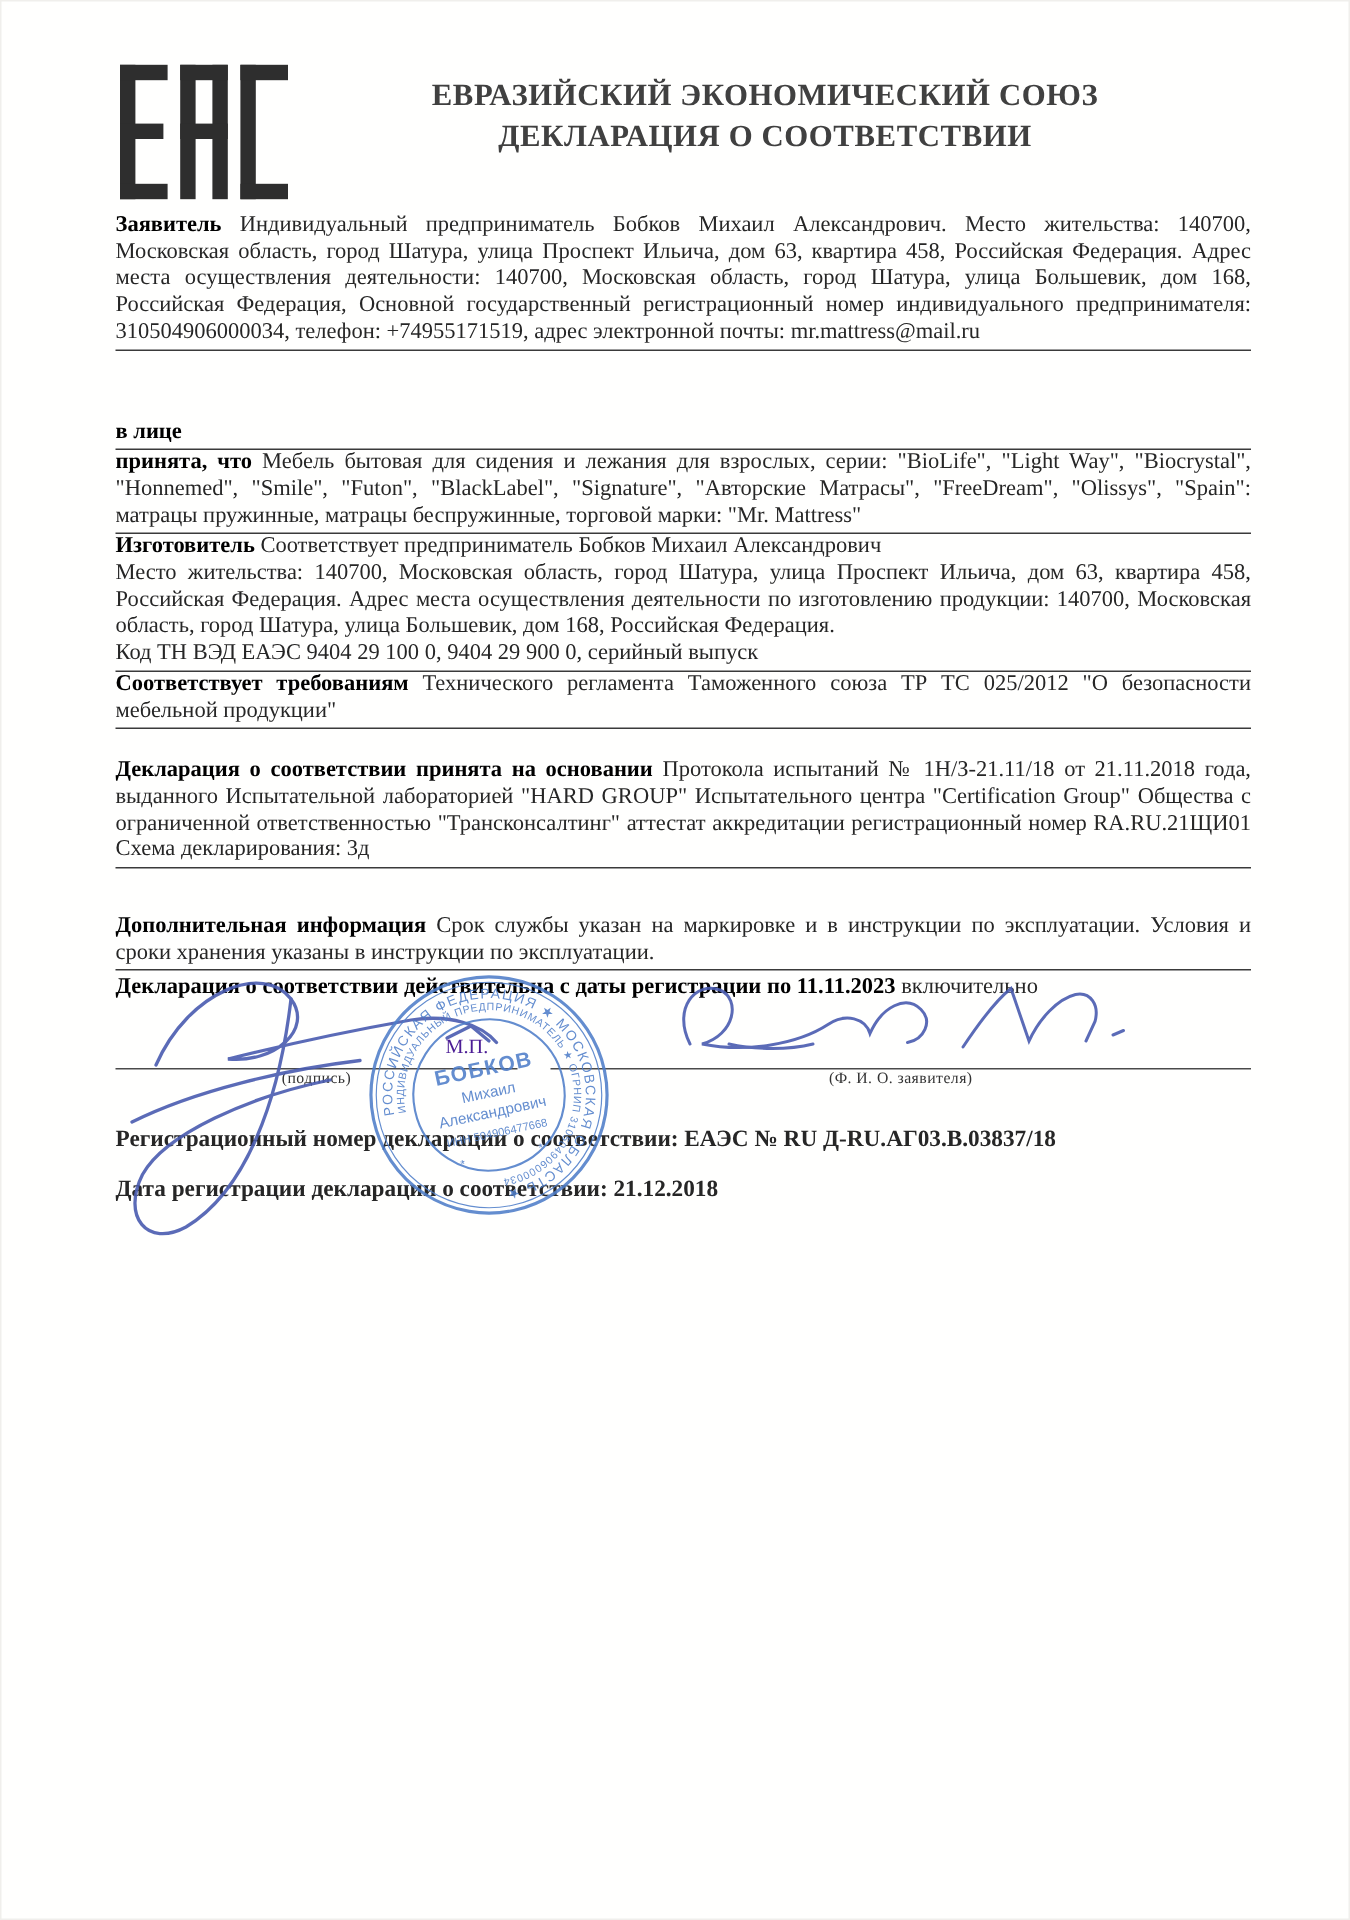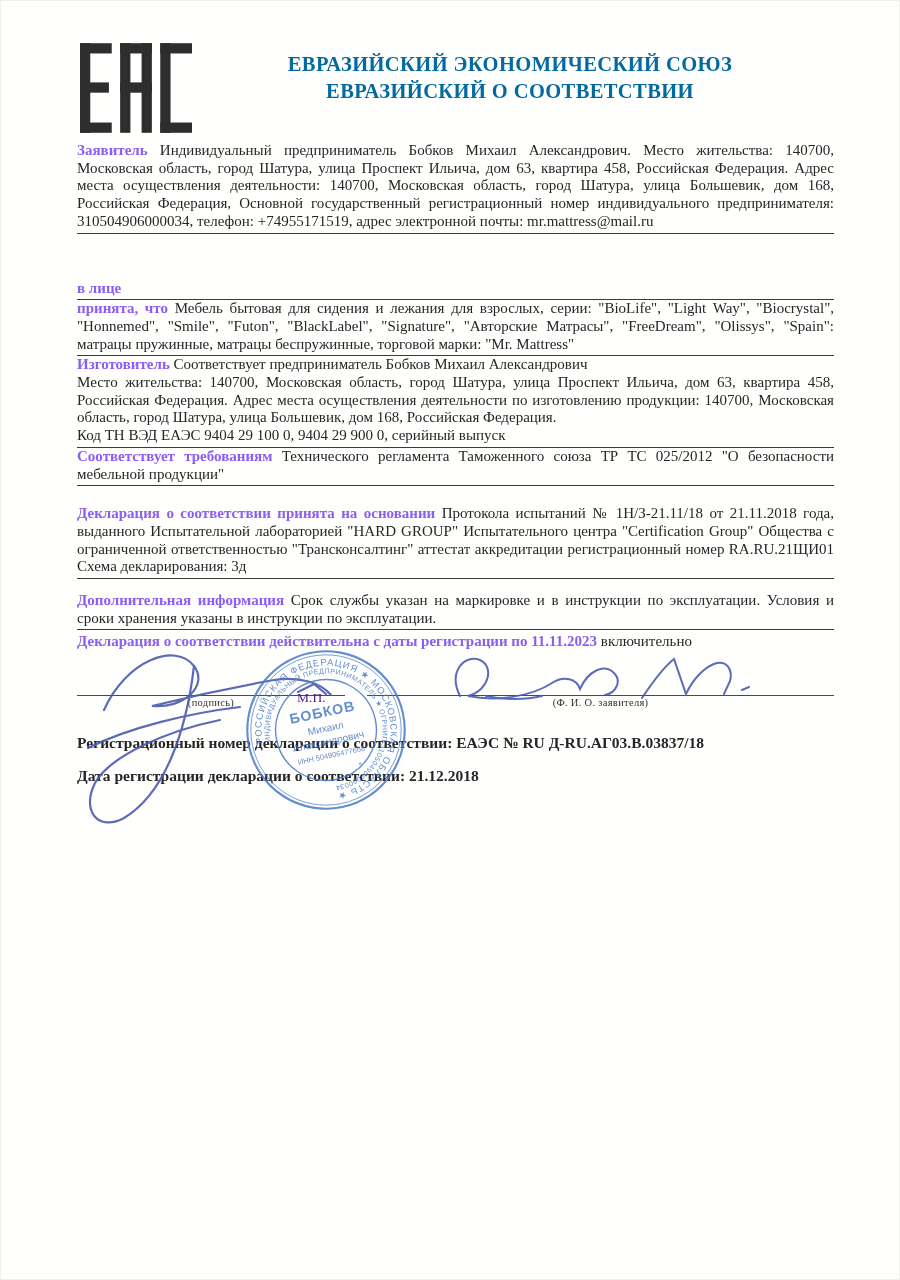--- a/index.html
+++ b/index.html
@@ -11,33 +11,33 @@
     font-family:"Liberation Serif","DejaVu Serif",serif;
     color:#262626;
     overflow:hidden;
   }
   
   .header{position:absolute;top:42px;left:80px;right:72px;display:flex;align-items:flex-start;}
   .eac-logo{width:112px;height:92px;flex:0 0 auto;}
   .title-block{flex:1;text-align:center;padding-top:9px;}
   .title-line{
     font-weight:bold;font-size:20.5px;line-height:27px;
-    letter-spacing:0.4px;color:#0369a1;text-align:center;
+    letter-spacing:0.4px;color:#404040;text-align:center;
   }
   
   .content{position:absolute;top:142px;left:77px;width:757px;}
   .content p{
     margin:0;font-size:15px;line-height:17.7px;
     text-align:justify;color:#262626;
   }
-  .content b{font-weight:bold;color:#8b5cf6;}
+  .content b{font-weight:bold;color:#000000;}
   section.ruled{border-bottom:1.8px solid #3a3a3a;padding-bottom:2px;}
   .sec-inperson{padding-top:2px;padding-bottom:3px;margin-top:44px;}
   .gap-top{margin-top:19px;font-family:Liberation Serif, serif;}
-  .gap-top-sm{margin-top:13px;}
+  .gap-top-sm{margin-top:30px;}
   .sec-validity p{margin-top:3px;}
   
   .sig-row{display:flex;gap:22px;margin-top:44px;}
   .sig-left{width:268px;flex:0 0 auto;}
   .sig-right{flex:1;}
   .sig-line{border-top:1.4px solid #4a4a4a;height:0;}
   .sig-label{
     text-align:center;font-size:10.5px;color:#333;
     margin-top:1px;letter-spacing:0.3px;
   }
@@ -73,21 +73,21 @@
         <rect x="43" y="0" width="34" height="11"></rect>
         <rect x="43" y="42" width="34" height="11"></rect>
 
         <rect x="86" y="0" width="11" height="96"></rect>
         <rect x="86" y="0" width="34" height="11"></rect>
         <rect x="86" y="85" width="34" height="11"></rect>
       </g>
     </svg>
     <div class="title-block">
       <div class="title-line">ЕВРАЗИЙСКИЙ ЭКОНОМИЧЕСКИЙ СОЮЗ</div>
-      <div class="title-line">ЕВРАЗИЙСКИЙ О СООТВЕТСТВИИ</div>
+      <div class="title-line">ДЕКЛАРАЦИЯ О СООТВЕТСТВИИ</div>
     </div>
   </div>
 
   <div class="content">
 
     <section class="ruled">
       <p><b>Заявитель</b><span> Индивидуальный предприниматель Бобков Михаил Александрович. Место жительства: 140700, Московская область, город Шатура, улица Проспект Ильича, дом 63, квартира 458, Российская Федерация. Адрес места осуществления деятельности: 140700, Московская область, город Шатура, улица Большевик, дом 168, Российская Федерация, Основной государственный регистрационный номер индивидуального предпринимателя: 310504906000034, телефон: +74955171519, адрес электронной почты: mr.mattress@mail.ru</span></p>
     </section>
 
     <section class="ruled sec-inperson">

